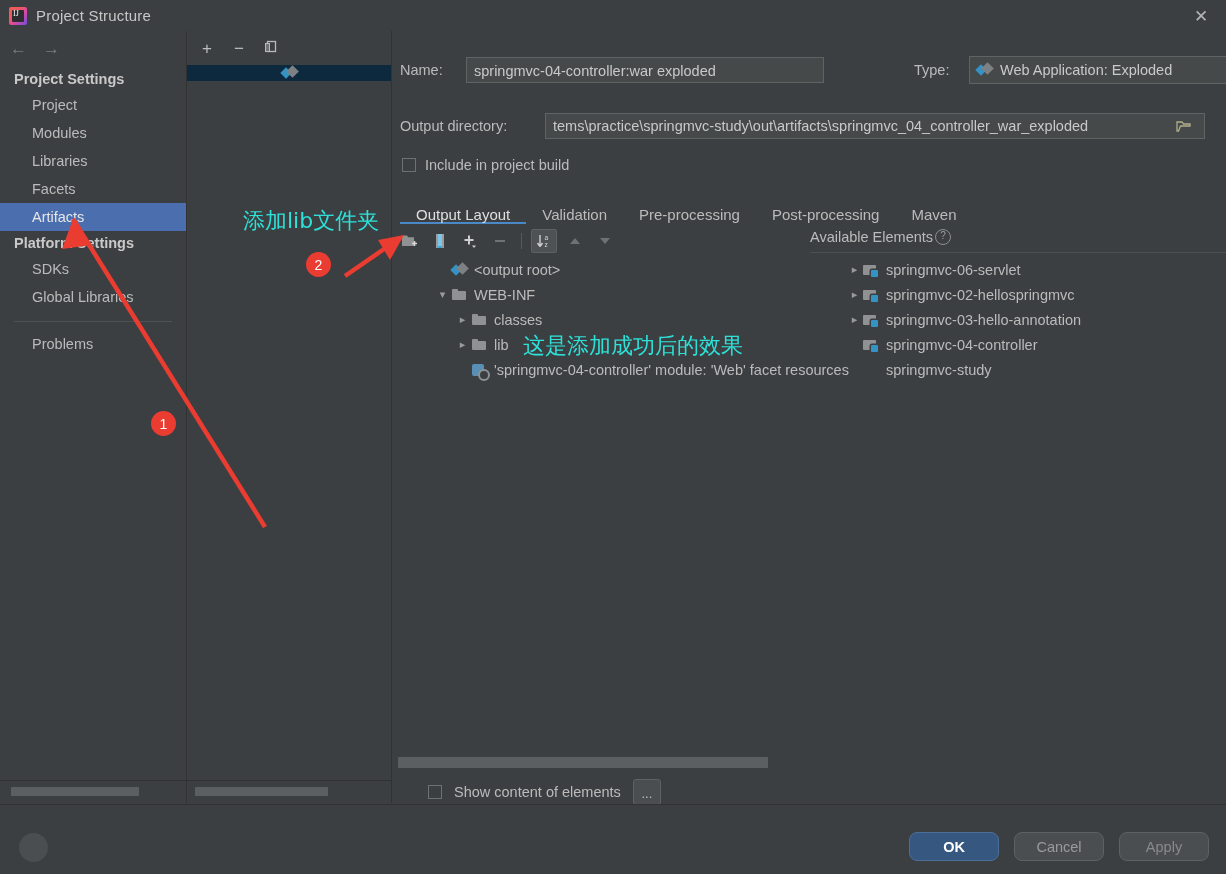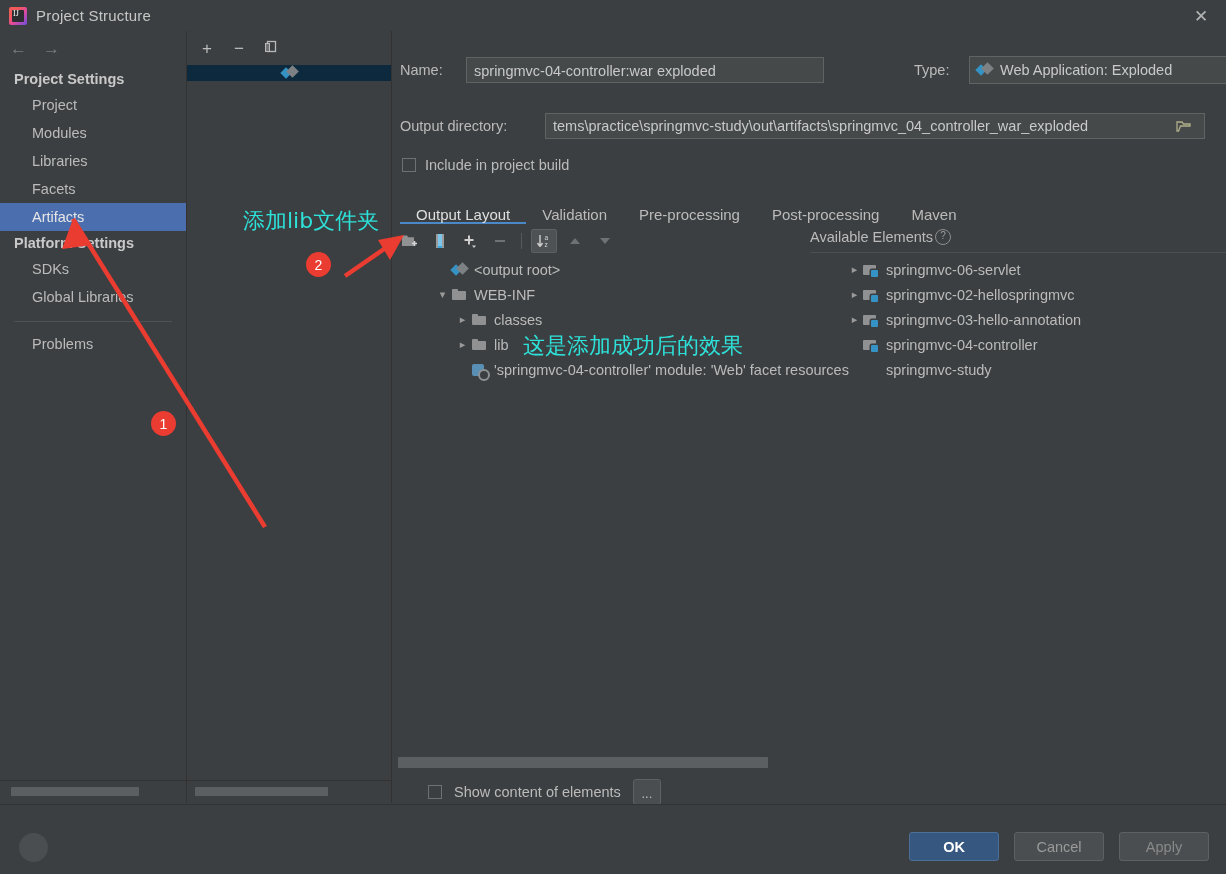--- a/index.html
+++ b/index.html
@@ -237,21 +237,21 @@
     position: absolute; left: 0; top: 804px; width: 1226px; height: 70px;
     background: #3c3f41; border-top: 1px solid #323232;
   }
   .help-btn {
     position: absolute; left: 19px; top: 833px; width: 29px; height: 29px;
     border-radius: 50%; background: #4a4e50; color: #b9b9b9;
     display: flex; align-items: center; justify-content: center;
     font-size: 15px;
   }
   .dlg-btn {
-    position: absolute; top: 832px; height: 29px; border-radius: 3px;
+    position: absolute; top: 832px; height: 29px; border-radius: 8px;
     display: flex; align-items: center; justify-content: center;
     font-size: 14.5px; box-sizing: border-box;
   }
   .btn-ok {
     left: 909px; width: 90px; background: #365880; color: #ffffff;
     border: 1px solid #4a6f99; font-weight: bold;
   }
   .btn-cancel {
     left: 1014px; width: 90px; background: #4a4e50; color: #9a9a9a;
     border: 1px solid #5d6164;

